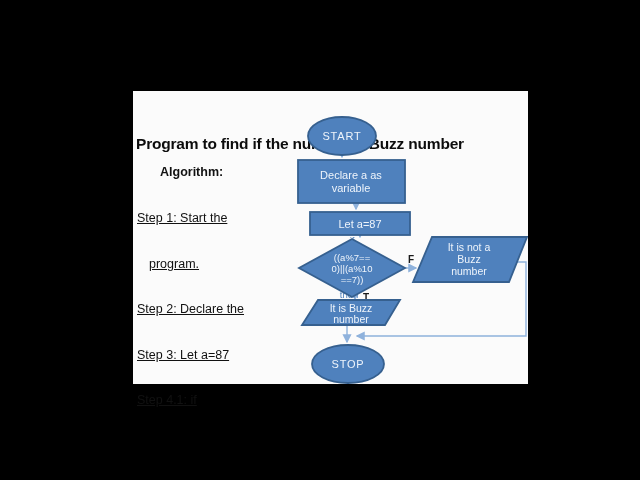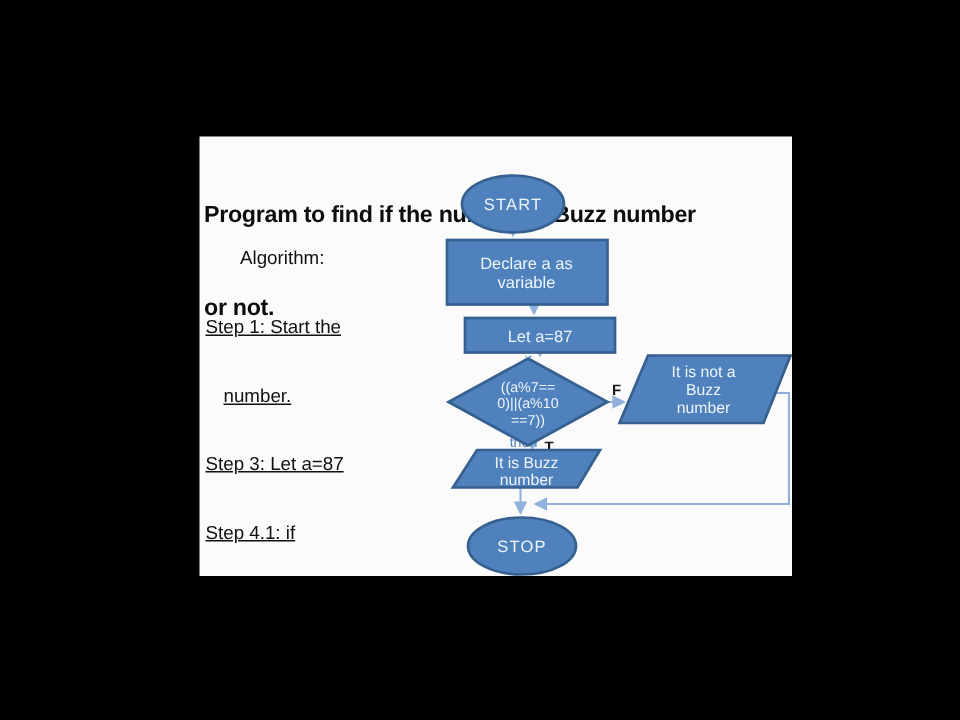--- a/index.html
+++ b/index.html
@@ -7,21 +7,21 @@
     --connector:#8fb2dc; --shape-text:#eef4fb; --label-text:#1a1a1a; --title-text:#0c0c0c;
   }
   *{margin:0;padding:0;box-sizing:border-box;}
   body{width:640px;height:480px;font-family:"Liberation Sans",sans-serif;}
   .stage{position:relative;width:640px;height:480px;background:var(--page-bg);overflow:hidden;}
   .slide{position:absolute;left:133px;top:91px;width:395px;height:293px;background:var(--slide-bg);}
   .title{position:absolute;left:3px;top:2px;width:390px;color:var(--title-text);
          font-size:15.5px;font-weight:bold;line-height:20.5px;letter-spacing:-0.2px;white-space:pre;}
   .algorithm{position:absolute;left:3px;top:44px;width:175px;color:#111;
              font-size:12.5px;line-height:15.2px;white-space:pre;}
-  .alg-heading{font-weight:normal;padding-left:24px;}
+  .alg-heading{font-weight:bold;padding-left:24px;}
   .alg-line{padding-left:1px;text-decoration:underline;}
   .alg-line.cont{padding-left:13px;}
   svg.flow{position:absolute;left:0;top:0;width:395px;height:293px;}
   .shape{fill:var(--shape-fill);stroke:var(--shape-border);stroke-width:1.8;}
   .conn{stroke:var(--connector);stroke-width:1.4;fill:none;}
   .stext{fill:var(--shape-text);font-family:"Liberation Sans",sans-serif;text-anchor:middle;}
   .t11{font-size:11px;}
   .t105{font-size:10.5px;}
   .t95{font-size:9.5px;}
   .branch-label{fill:var(--label-text);font-size:10px;font-weight:bold;
@@ -30,27 +30,27 @@
                  text-anchor:middle;}
 </style>
 </head>
 <body>
 
 <div class="stage">
   <div class="slide">
 
     <div class="title">
       <div>Program to find if the number is Buzz number</div>
-      <div>or not.</div>
     </div>
 
     <div class="algorithm">
       <div class="alg-heading">Algorithm:</div>
       <div class="alg-line">Step 1: Start the</div>
-      <div class="alg-line cont">number.</div>
+      <div class="alg-line cont">program.</div>
+      <div class="alg-line">Step 2: Declare the</div>
       <div class="alg-line">Step 3: Let a=87</div>
       <div class="alg-line">Step 4.1: if</div>
       
       
       
       
       
       
     </div>
 

